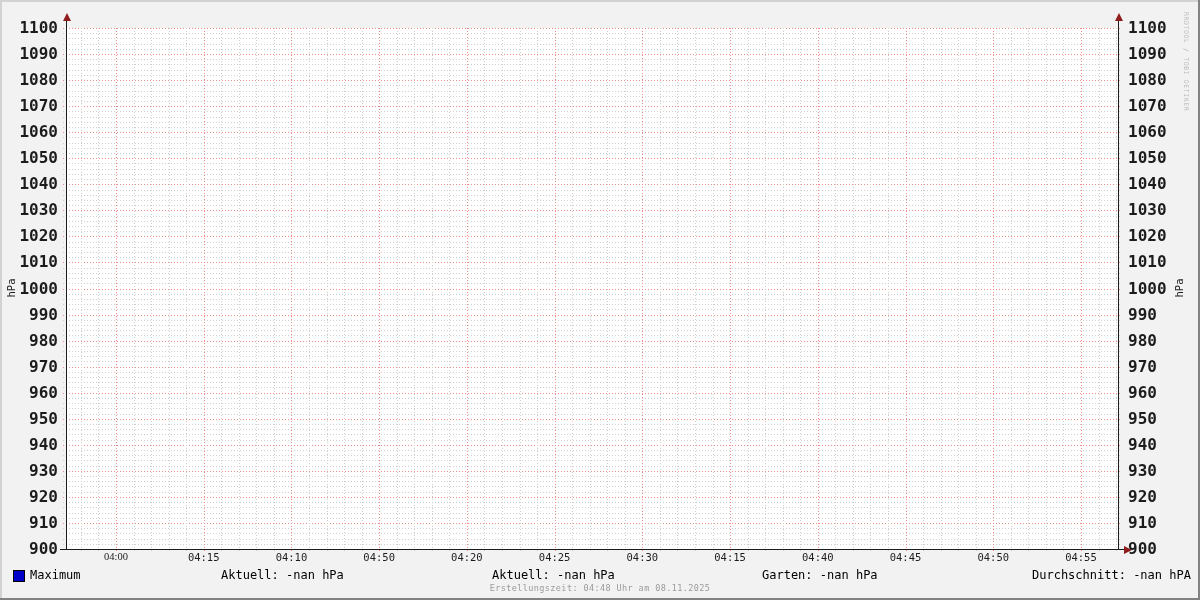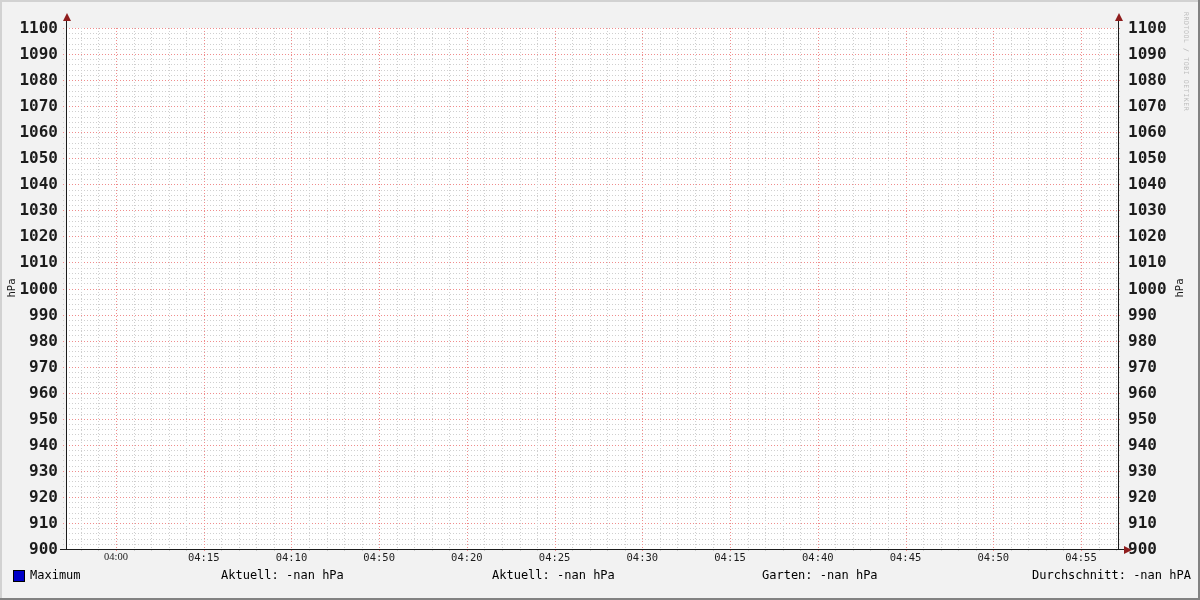--- a/index.html
+++ b/index.html
@@ -315,18 +315,19 @@
 
   <div id="watermark">RRDTOOL / TOBI OETIKER</div>
 
   <div id="legend-swatch" style="background: rgb(0, 0, 200);"></div>
   <div class="leg" id="legend-series">Maximum</div>
   <div class="leg stat-0">Aktuell: -nan hPa</div>
   <div class="leg stat-1">Aktuell: -nan hPa</div>
   <div class="leg stat-2">Garten: -nan hPa</div>
   <div class="leg stat-3">Durchschnitt: -nan hPA</div>
 
+  <div id="footer">Erstellungszeit: 04:48 Uhr am 08.11.2025</div>
 
   <div class="edge" id="edge-top"></div>
   <div class="edge" id="edge-left"></div>
   <div class="edge" id="edge-bottom"></div>
   <div class="edge" id="edge-right"></div>
 </div>
 
 </body></html>

